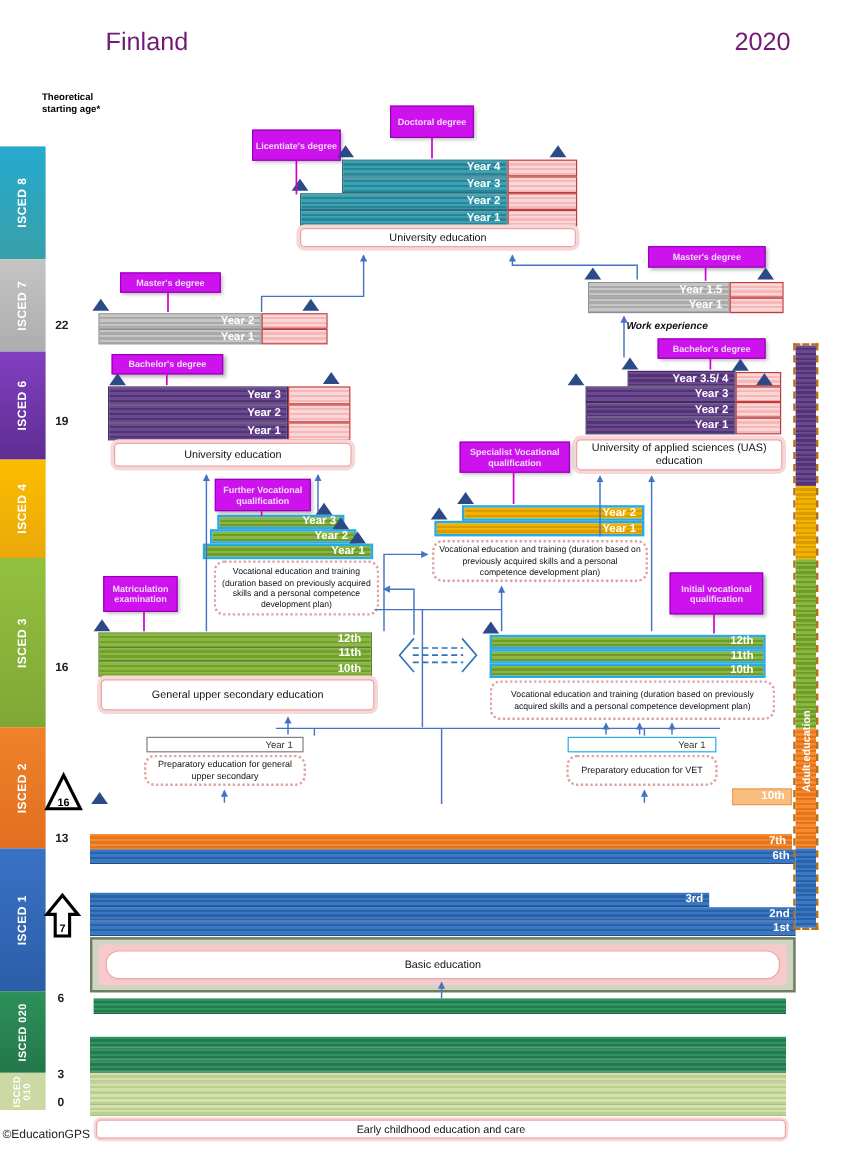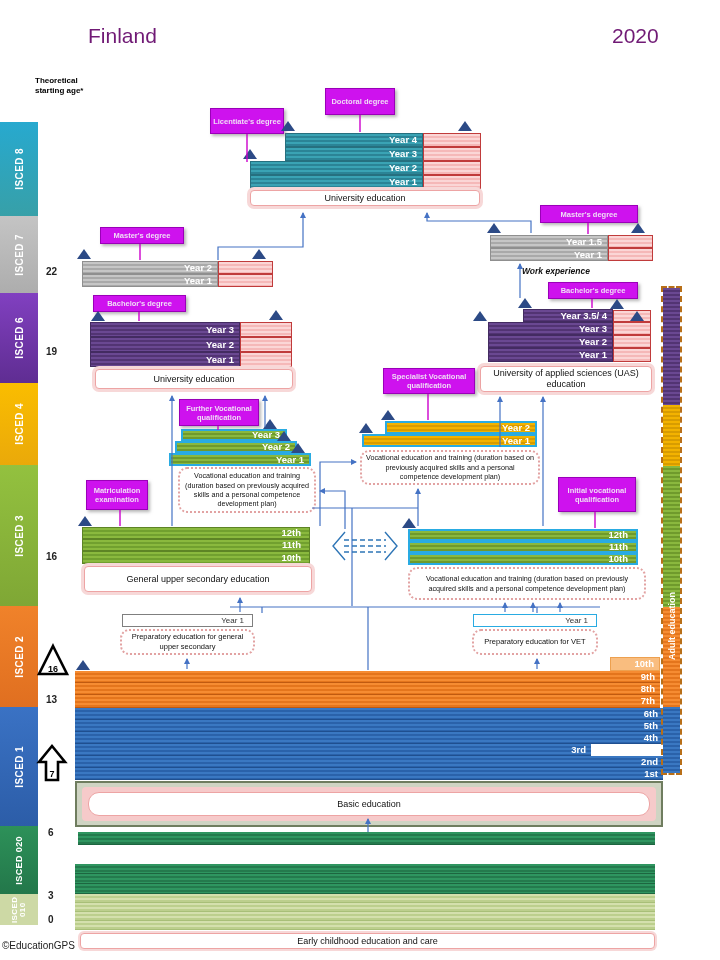--- a/index.html
+++ b/index.html
@@ -176,26 +176,22 @@
   <div class="bar greenv" style="left:408px;top:553px;width:230px;height:12px;padding-right:8px;">10th</div>
   <div class="dbox" style="left:408px;top:567px;width:238px;height:33px;">Vocational education and training (duration based on previously acquired skills and a personal competence development  plan)</div>
   <div class="mag" style="left:558px;top:477px;width:78px;height:35px;">Initial vocational qualification</div>
 
   <div class="ybox" style="left:122px;top:614px;width:131px;height:13px;border:1px solid #7f7f7f;">Year 1</div>
   <div class="dbox" style="left:120px;top:629px;width:135px;height:26px;font-size:7.5px;">Preparatory education for general upper secondary</div>
   <div class="ybox" style="left:473px;top:614px;width:124px;height:13px;border:1px solid #29abe2;">Year 1</div>
   <div class="dbox" style="left:472px;top:629px;width:126px;height:26px;font-size:7.5px;">Preparatory education for VET</div>
 
   <div class="bar tenthb" style="left:610px;top:657px;width:50px;height:14px;">10th</div>
-  <div class="bar orangeb" style="left:75px;top:671px;width:585px;height:12px;">9th</div>
-  <div class="bar orangeb" style="left:75px;top:683px;width:585px;height:12px;">8th</div>
   <div class="bar orangeb" style="left:75px;top:695px;width:585px;height:13px;">7th</div>
   <div class="bar blueb" style="left:75px;top:708px;width:588px;height:12px;">6th</div>
-  <div class="bar blueb" style="left:75px;top:720px;width:588px;height:12px;">5th</div>
-  <div class="bar blueb" style="left:75px;top:732px;width:588px;height:12px;">4th</div>
   <div class="bar blueb" style="left:75px;top:744px;width:516px;height:12px;">3rd</div>
   <div class="bar blueb" style="left:75px;top:756px;width:588px;height:12px;">2nd</div>
   <div class="bar blueb" style="left:75px;top:768px;width:588px;height:12px;">1st</div>
   <div class="abs" style="left:75px;top:781px;width:588px;height:46px;background:#cfd4c3;border:2px solid #6f7d5f;box-sizing:border-box;">
     <div class="abs" style="left:5px;top:4px;right:5px;bottom:4px;background:#f6caca;border-radius:4px;">
       <div class="abs" style="left:6px;top:5px;right:6px;bottom:5px;background:#fff;border:1px solid #eda4a4;border-radius:11px;display:flex;align-items:center;justify-content:center;font-size:9px;color:#111;">Basic education</div>
     </div>
   </div>
 
   <div class="bar dgreen" style="left:78px;top:832px;width:577px;height:13px;"></div>

